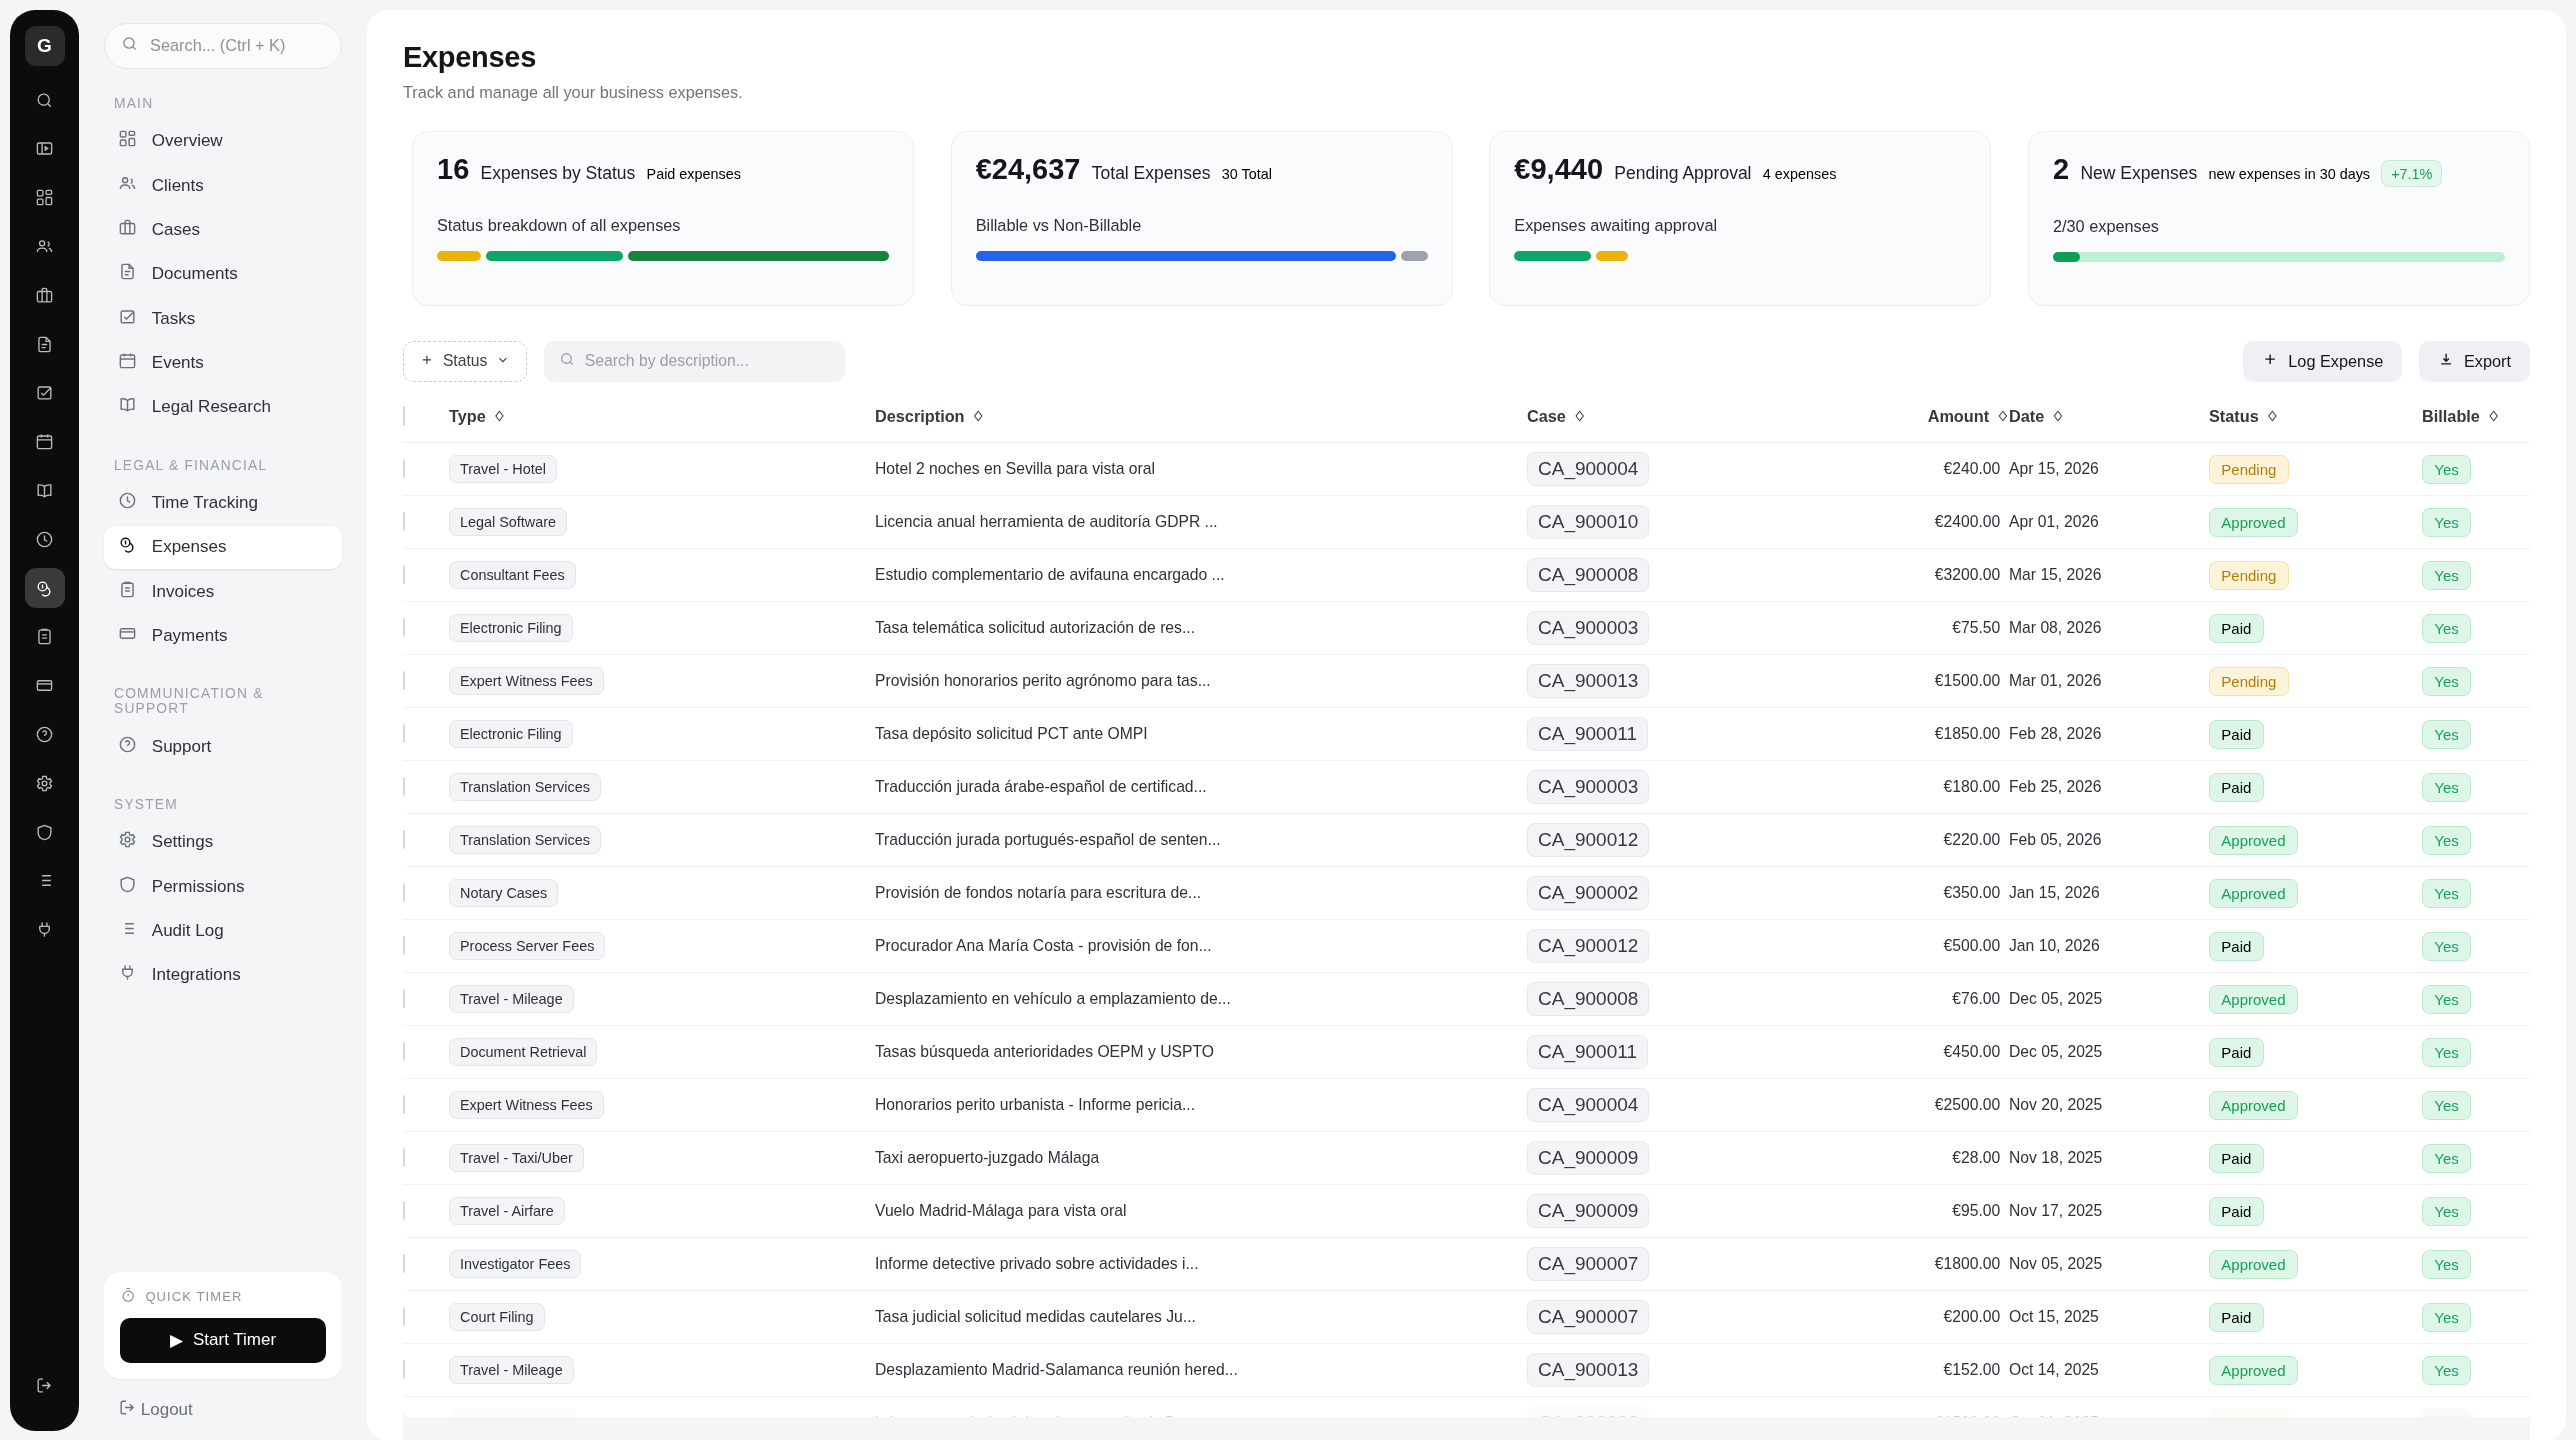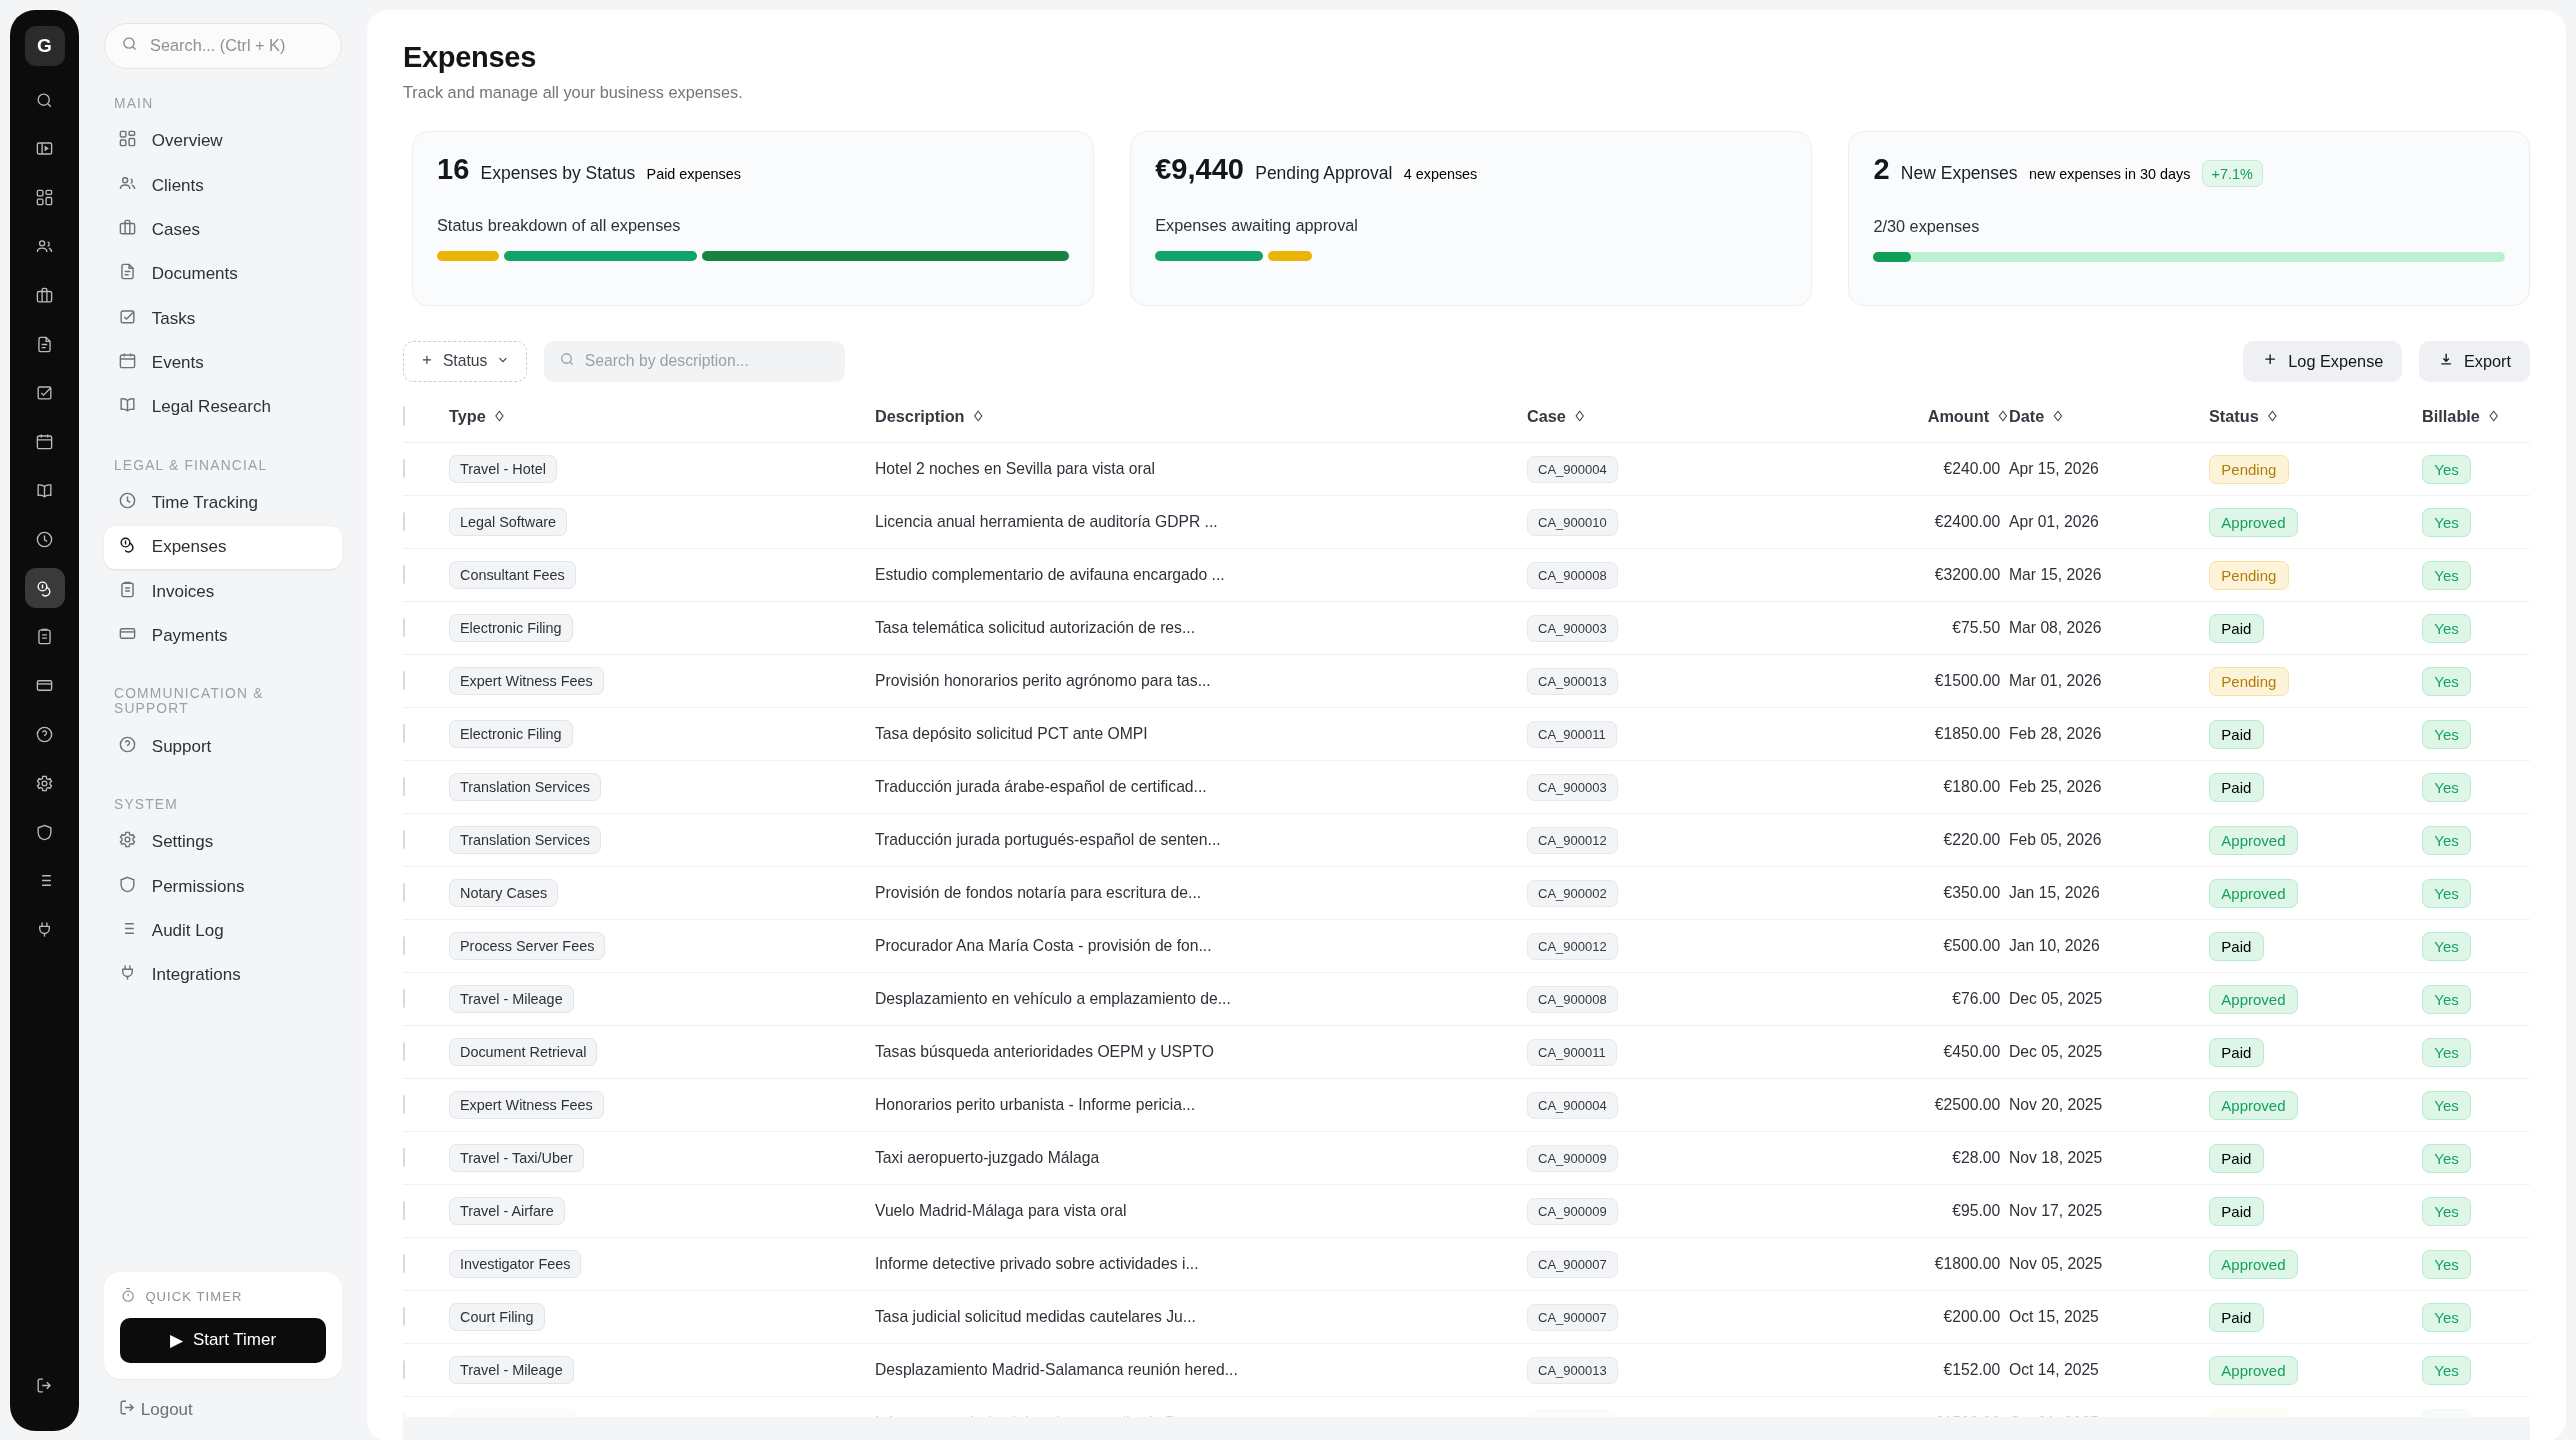--- a/index.html
+++ b/index.html
@@ -157,21 +157,21 @@
   th.col-amt .th-in { justify-content: flex-end; }
   .chk {
     width: 21px; height: 21px; border: 1.3px solid #d6d9de; border-radius: 5.6px; background: #fff;
   }
   .tag {
     display: inline-block; border: 1.3px solid #e2e5e9; background: #f2f4f6;
     border-radius: 7.5px; padding: 5px 10px; font-size: 14.4px; color: #2d3138;
   }
   .case-tag {
     display: inline-block; border: 1.3px solid #e6e8ec; background: #f2f4f6;
-    border-radius: 7.5px; padding: 5px 10px; font-size: 13px; color: #343942;
+    border-radius: 7.5px; padding: 5px 10px; font-size: 19px; color: #343942;
   }
   .pill { display: inline-block; border-radius: 7.5px; padding: 5px 11.3px; font-size: 15px; border: 1.3px solid; }
   .pill.pending { background: #fdf3d9; border-color: #f6e0a4; color: #b07d09; }
   .pill.approved { background: #ddf6e7; border-color: #b6ebcd; color: #15a05c; }
   .pill.paid { background: #ddf6e7; border-color: #b6ebcd; color: #000000; }
   .pill.yes { background: #ddf6e7; border-color: #b6ebcd; color: #17a35e; }
   .amt { text-align: right; padding-right: 8.8px; }
   tr.fade td { opacity: .22; }
   .table-wrap { position: relative; overflow: hidden; }
   .bottom-fade {
@@ -479,20 +479,32 @@
           <span class="card-meta">Paid expenses</span>
         </div>
         <div class="card-desc">Status breakdown of all expenses</div>
         <div class="bars">
           <div class="bar" style="width:10%;background:#eab308"></div>
           <div class="bar" style="width:31%;background:#10a468"></div>
           <div class="bar" style="width:59%;background:#18823f"></div>
         </div>
       </div>
 
+      <div class="card">
+        <div class="card-top">
+          <span class="card-val">€24,637</span>
+          <span class="card-lab">Total Expenses</span>
+          <span class="card-meta">30 Total</span>
+        </div>
+        <div class="card-desc">Billable vs Non-Billable</div>
+        <div class="bars">
+          <div class="bar" style="width:94%;background:#2563eb"></div>
+          <div class="bar" style="width:6%;background:#9ca3af"></div>
+        </div>
+      </div>
 
       <div class="card">
         <div class="card-top">
           <span class="card-val">€9,440</span>
           <span class="card-lab">Pending Approval</span>
           <span class="card-meta">4 expenses</span>
         </div>
         <div class="card-desc">Expenses awaiting approval</div>
         <div class="bars">
           <div class="bar" style="width:17%;background:#10a468"></div>

